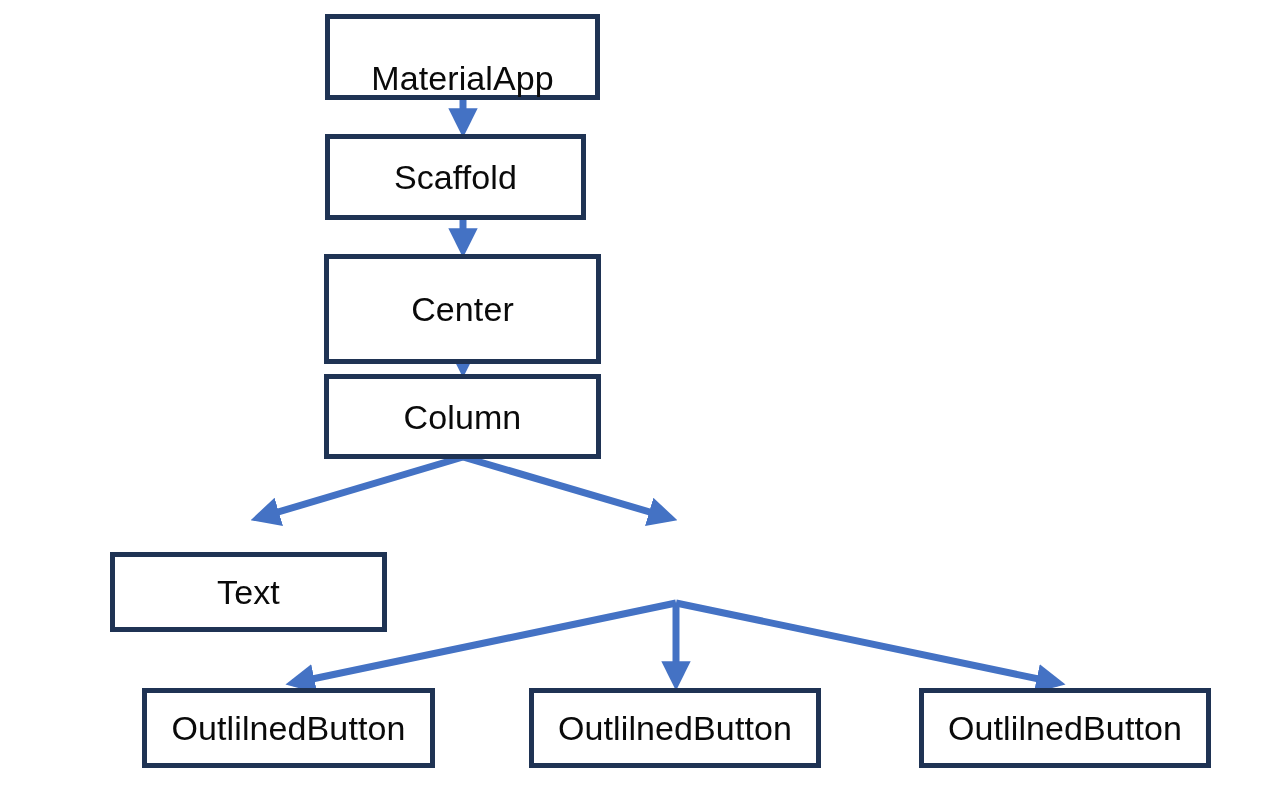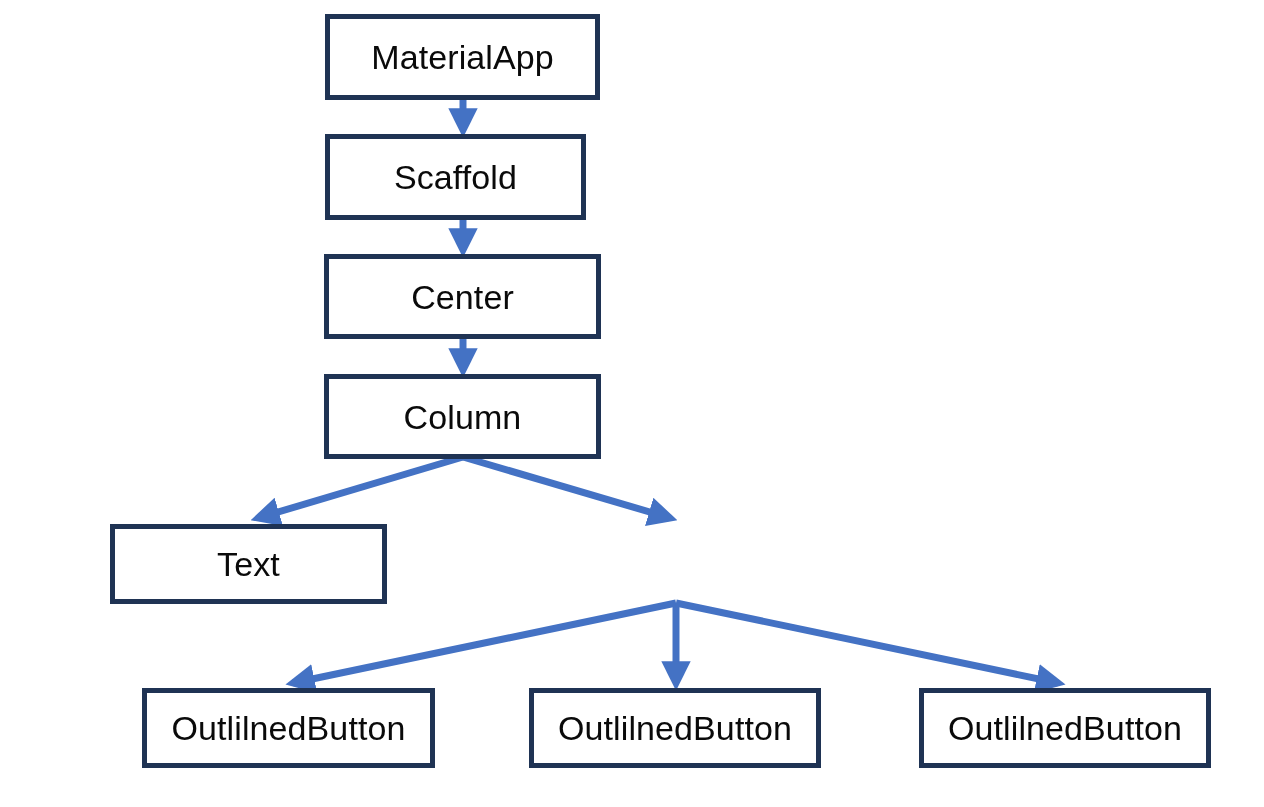--- a/index.html
+++ b/index.html
@@ -39,26 +39,26 @@
   .node-label {
     font-family: "Liberation Sans", sans-serif;
     font-size: 34px;
     font-weight: 400;
     color: #0a0a0a;
     line-height: 1;
     letter-spacing: 0.1px;
     white-space: nowrap;
   }
   
-  #node-materialapp { left: 325px; top: 14px;  width: 275px; height: 86px; }
+  #node-materialapp { left: 325px; top: 14px;  width: 275px; height: 86px; align-items: flex-end; }
   #node-scaffold    { left: 325px; top: 134px; width: 261px; height: 86px; }
-  #node-center      { left: 324px; top: 254px; width: 277px; height: 85px; }
+  #node-center      { left: 324px; top: 254px; width: 277px; height: 110px; }
   #node-column      { left: 324px; top: 374px; width: 277px; height: 85px; }
   
-  #node-text        { left: 110px; top: 524px; width: 277px; height: 80px; }
+  #node-text        { left: 110px; top: 552px; width: 277px; height: 80px; }
   #node-row         { left: 539px; top: 524px; width: 275px; height: 80px; }
   
   #node-btn-left    { left: 142px; top: 688px; width: 293px; height: 80px; }
   #node-btn-middle  { left: 529px; top: 688px; width: 292px; height: 80px; }
   #node-btn-right   { left: 919px; top: 688px; width: 292px; height: 80px; }
 </style>
 </head>
 <body>
 
 <div id="diagram-canvas">

